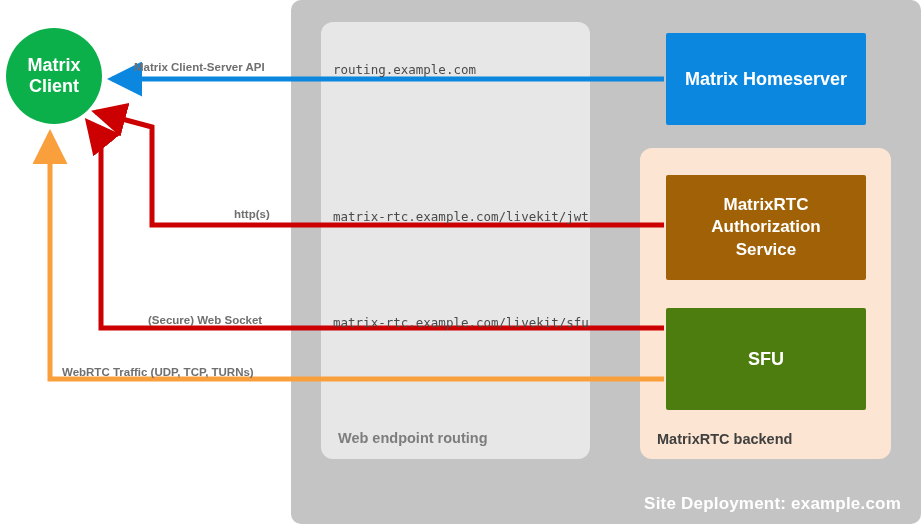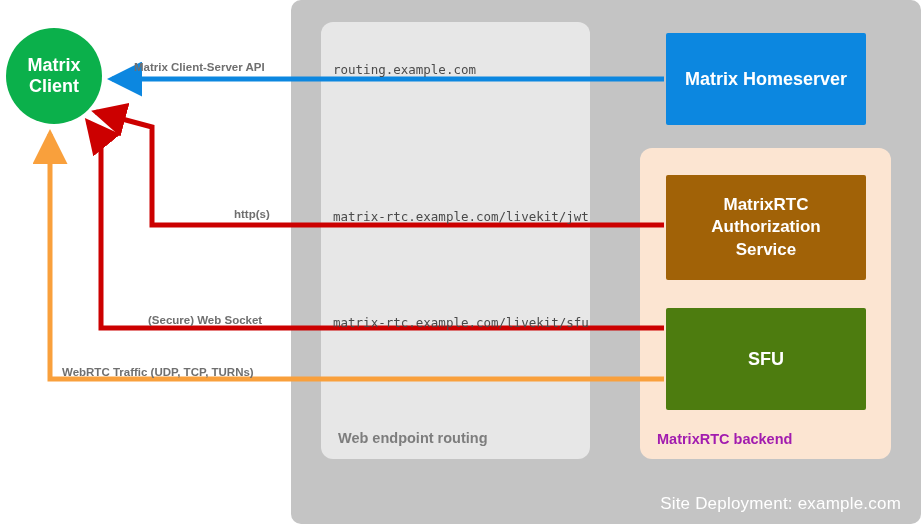--- a/index.html
+++ b/index.html
@@ -25,21 +25,21 @@
     height: 524px;
     background: #c4c4c4;
     border-radius: 10px;
   }
   .site-deployment-label {
     position: absolute;
     right: 20px;
     bottom: 10px;
     color: #ffffff;
     font-size: 17px;
-    font-weight: normal;
+    font-weight: bold;
     letter-spacing: 0.2px;
     white-space: nowrap;
   }
 
   .routing-panel {
     position: absolute;
     left: 321px;
     top: 22px;
     width: 269px;
     height: 437px;
@@ -62,21 +62,21 @@
     top: 148px;
     width: 251px;
     height: 311px;
     background: #fce5d2;
     border-radius: 12px;
   }
   .backend-panel-label {
     position: absolute;
     left: 17px;
     bottom: 12px;
-    color: #a21caf;
+    color: #404040;
     font-size: 14.5px;
     font-weight: bold;
     white-space: nowrap;
   }
 
   
   .client-node {
     position: absolute;
     left: 6px;
     top: 28px;

